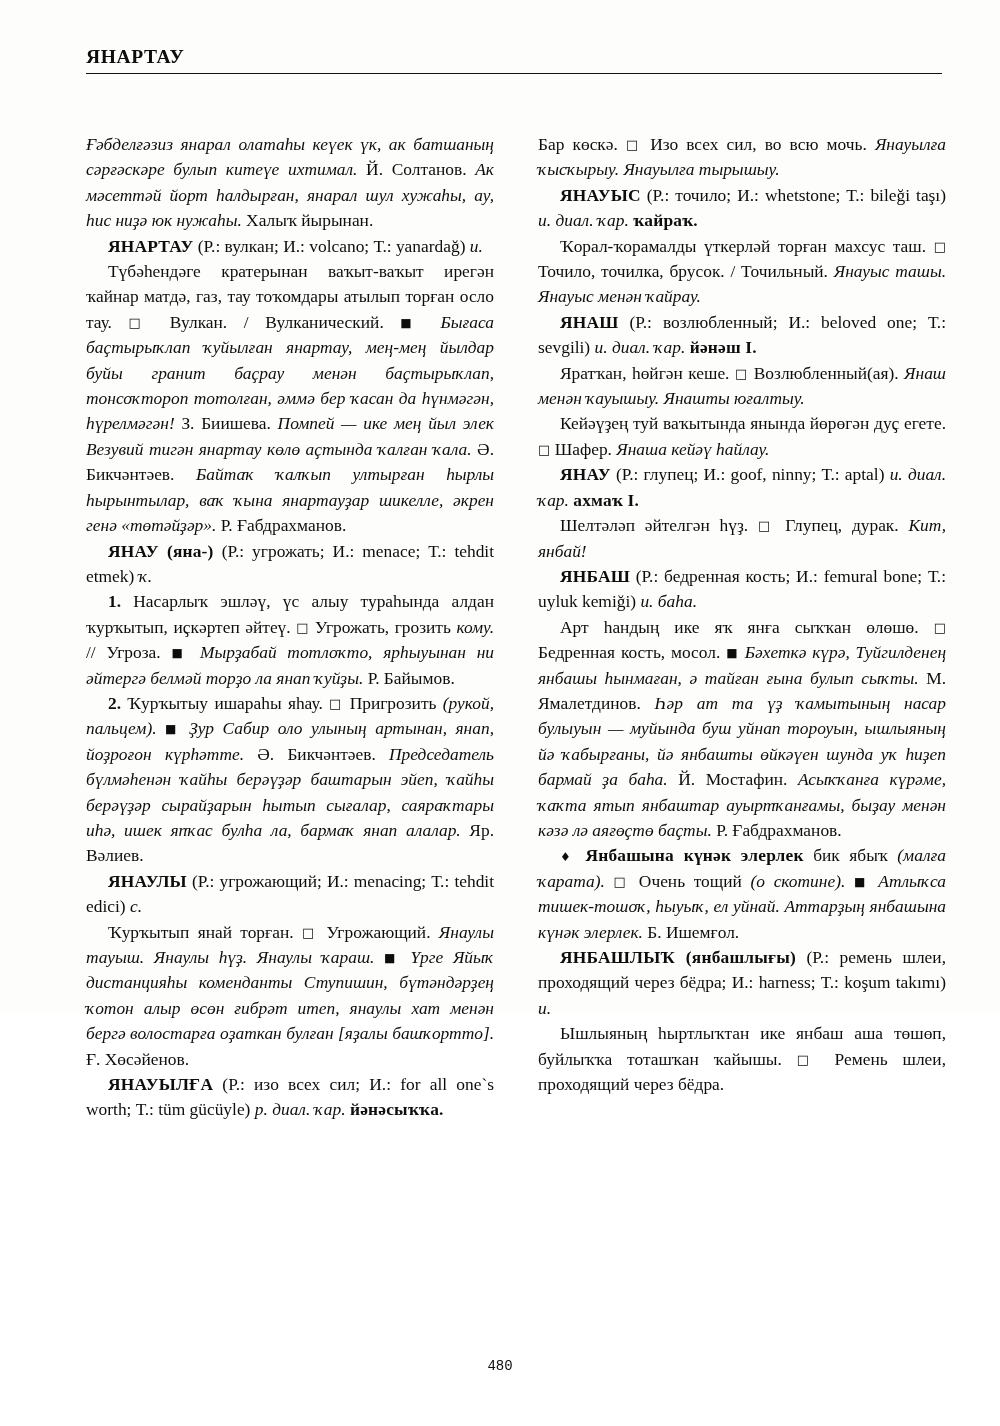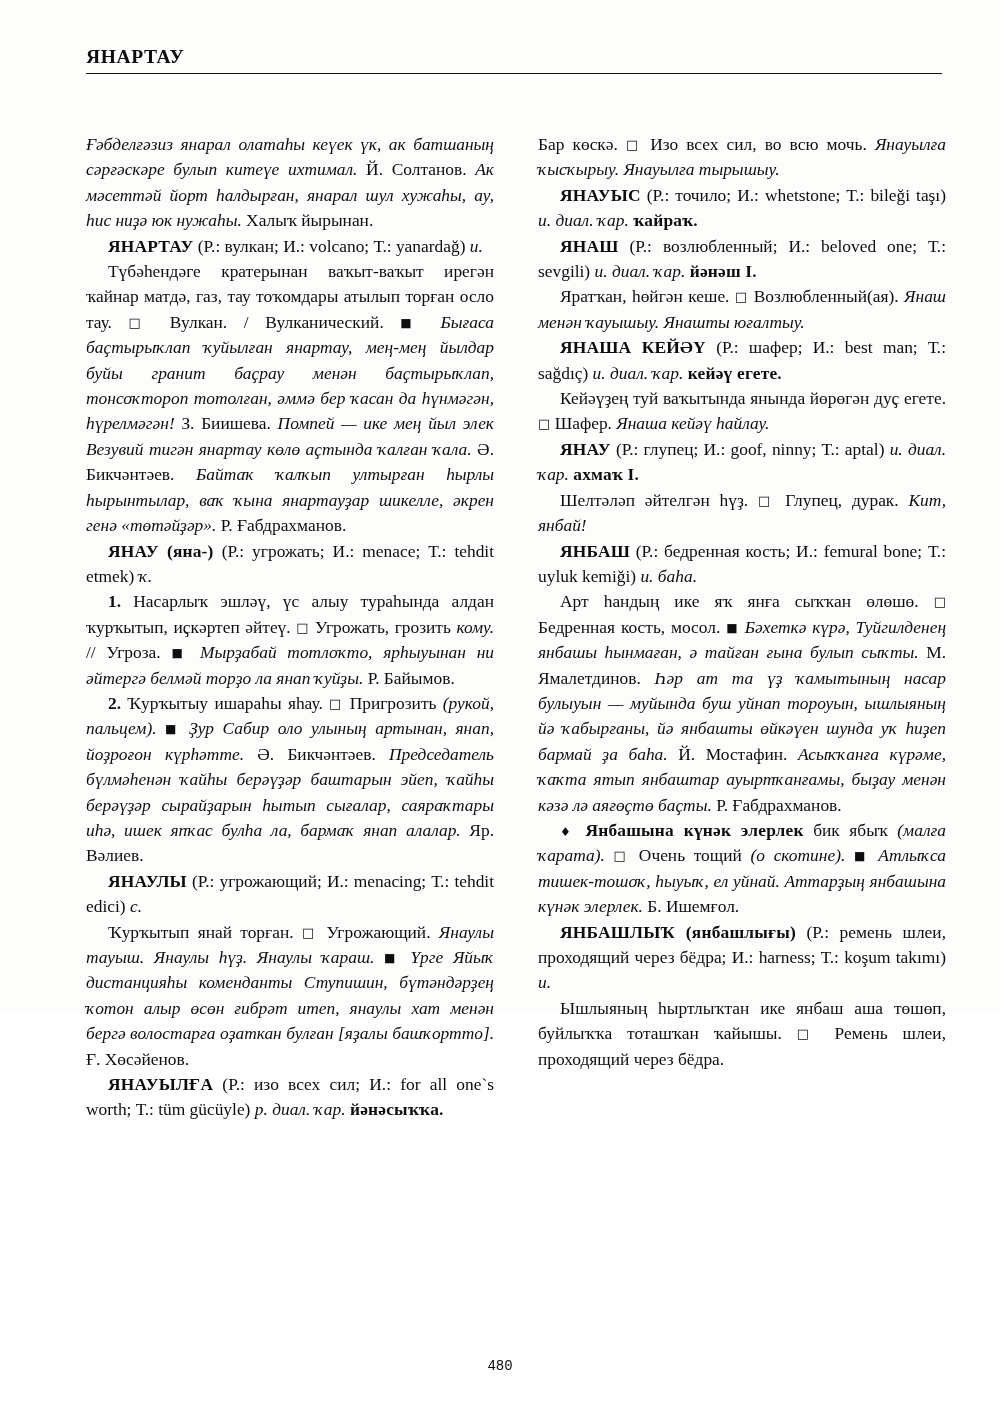--- a/index.html
+++ b/index.html
@@ -127,23 +127,23 @@
         <p class="para"><span class="hw">ЯНАУ (яна-)</span> (Р.: угрожать; И.: menace; Т.: tehdit etmek) <span class="it">ҡ.</span></p>
         <p class="para"><span class="num">1.</span> Насарлыҡ эшләү, үс алыу тураһында алдан ҡурҡытып, иҫкәртеп әйтеү. <span class="sq">□</span> Угро­жать, грозить <span class="it">кому.</span> // Угроза. <span class="sqf">■</span> <span class="it">Мырҙабай тотлоҡто, ярһыуынан ни әйтергә белмәй торҙо ла янап ҡуйҙы.</span> Р. Байымов.</p>
         <p class="para"><span class="num">2.</span> Ҡурҡытыу ишараһы яһау. <span class="sq">□</span> Пригро­зить <span class="it">(рукой, пальцем).</span> <span class="sqf">■</span> <span class="it">Ҙур Сабир оло улының артынан, янап, йоҙроғон күрһәтте.</span> Ә. Бикчәнтәев. <span class="it">Председатель бүлмәһенән ҡайһы берәүҙәр баштарын эйеп, ҡайһы берәүҙәр сырайҙарын һытып сығалар, сая­раҡтары иһә, ишек япҡас булһа ла, бармаҡ янап алалар.</span> Яр. Вәлиев.</p>
         <p class="para"><span class="hw">ЯНАУЛЫ</span> (Р.: угрожающий; И.: mena­cing; Т.: tehdit edici) <span class="it">с.</span></p>
         <p class="para">Ҡурҡытып янай торған. <span class="sq">□</span> Угрожающий. <span class="it">Янаулы тауыш. Янаулы һүҙ. Янаулы ҡараш.</span> <span class="sqf">■</span> <span class="it">Үрге Яйыҡ дистанцияһы коменданты Ступишин, бүтәндәрҙең ҡотон алыр өсөн ғибрәт итеп, янаулы хат менән бергә волос­тарға оҙаткан булған [яҙалы башҡортто].</span> Ғ. Хөсәйенов.</p>
         <p class="para"><span class="hw">ЯНАУЫЛҒА</span> (Р.: изо всех сил; И.: for all one`s worth; Т.: tüm gücüyle) <span class="it">р. диал. ҡар.</span> <span class="hw">йәнәсыҡҡа.</span></p>
       </div>
     <div class="col" id="col-right">
         <p class="para para-flush">Бар көскә. <span class="sq">□</span> Изо всех сил, во всю мочь. <span class="it">Янауылға ҡысҡырыу. Янауылға тырышыу.</span></p>
         <p class="para"><span class="hw">ЯНАУЫС</span> (Р.: точило; И.: whetstone; Т.: bileği taşı) <span class="it">и. диал. ҡар.</span> <span class="hw">ҡайраҡ.</span></p>
+        <p class="para">Ҡорал-ҡорамалды үткерләй торған мах­сус таш. <span class="sq">□</span> Точило, точилка, брусок. / Точильный. <span class="it">Янауыс ташы. Янауыс менән ҡайрау.</span></p>
         <p class="para"><span class="hw">ЯНАШ</span> (Р.: возлюбленный; И.: beloved one; Т.: sevgili) <span class="it">и. диал. ҡар.</span> <span class="hw">йәнәш I.</span></p>
         <p class="para">Яратҡан, һөйгән кеше. <span class="sq">□</span> Возлюблен­ный(ая). <span class="it">Янаш менән ҡауышыу. Янашты юғалтыу.</span></p>
-        <p class="para"><span class="hw">ЯНАША КЕЙӘҮ</span> (Р.: шафер; И.: best man; Т.: sağdıç) <span class="it">и. диал. ҡар.</span> <span class="hw">кейәү егете.</span></p>
         <p class="para">Кейәүҙең туй ваҡытында янында йөрөгән дуҫ егете. <span class="sq">□</span> Шафер. <span class="it">Янаша кейәү һайлау.</span></p>
         <p class="para"><span class="hw">ЯНАУ</span> (Р.: глупец; И.: goof, ninny; Т.: aptal) <span class="it">и. диал. ҡар.</span> <span class="hw">ахмаҡ I.</span></p>
         <p class="para">Шелтәләп әйтелгән һүҙ. <span class="sq">□</span> Глупец, дурак. <span class="it">Кит, янбай!</span></p>
         <p class="para"><span class="hw">ЯНБАШ</span> (Р.: бедренная кость; И.: femural bone; Т.: uyluk kemiği) <span class="it">и. баһа.</span></p>
         <p class="para">Арт һандың ике яҡ янға сыҡҡан өлөшө. <span class="sq">□</span> Бедренная кость, мосол. <span class="sqf">■</span> <span class="it">Бәхеткә күрә, Туйгилденең янбашы һынмаған, ә тайған ғына булып сыҡты.</span> М. Ямалетдинов. <span class="it">Һәр ат та үҙ ҡамытының насар булыуын — муйында буш уйнап тороуын, ышлыяның йә ҡабырғаны, йә янбашты өйкәүен шунда уҡ һиҙеп бармай ҙа баһа.</span> Й. Мостафин. <span class="it">Асыҡ­ҡанға күрәме, ҡаҡта ятып янбаштар ауыртҡанғамы, быҙау менән кәзә лә аяғөҫтө баҫты.</span> Р. Ғабдрахманов.</p>
         <p class="para"><span class="dia">♦</span> <span class="hw">Янбашына күнәк элерлек</span> бик ябыҡ <span class="it">(малға ҡарата).</span> <span class="sq">□</span> Очень тощий <span class="it">(о ско­тине).</span> <span class="sqf">■</span> <span class="it">Атлыҡса тишек-тошоҡ, һыуыҡ, ел уйнай. Аттарҙың янбашына күнәк элерлек.</span> Б. Ишемғол.</p>
         <p class="para"><span class="hw">ЯНБАШЛЫҠ (янбашлығы)</span> (Р.: ремень шлеи, проходящий через бёдра; И.: harness; Т.: koşum takımı) <span class="it">и.</span></p>
         <p class="para">Ышлыяның һыртлыҡтан ике янбаш аша төшөп, буйлыҡҡа тоташҡан ҡайышы. <span class="sq">□</span> Ремень шлеи, проходящий через бёдра.</p>
       </div>
   </div>

